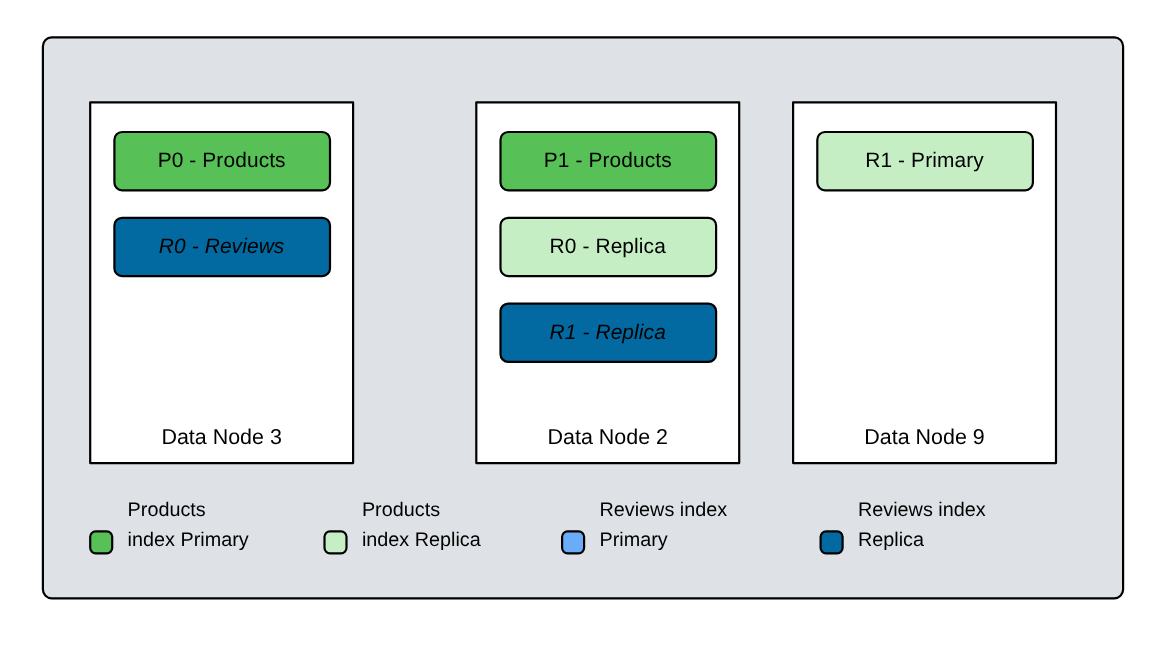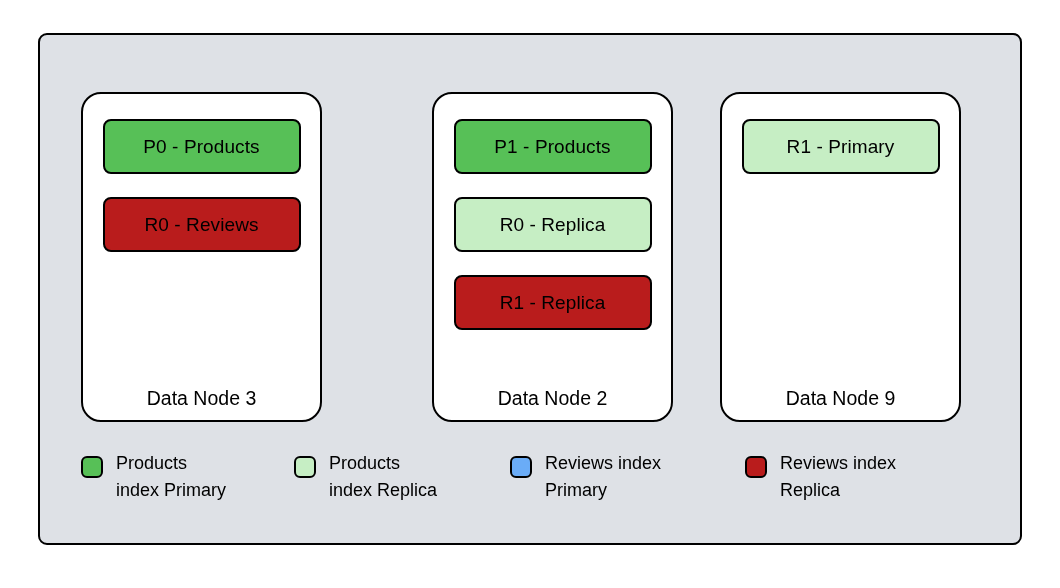--- a/index.html
+++ b/index.html
@@ -44,21 +44,21 @@
   }
 
   .node {
     position: absolute;
     top: 0;
     width: 241px;
     height: 330px;
     box-sizing: border-box;
     background: #ffffff;
     border: 2px solid #000000;
-    border-radius: 20px;
+    border-radius: 1px;
   }
   .node-1 { left: 0px; }
   .node-2 { left: 319px; margin-left: 32px; }
   .node-3 { left: 639px; }
 
   .shards {
     position: absolute;
     left: 0;
     right: 0;
     top: 25px;
@@ -79,21 +79,21 @@
     justify-content: center;
     font-size: 19px;
     line-height: 1;
     letter-spacing: 0.1px;
     color: #000000;
   }
 
   .sw-products-primary { background: #57c057; }
   .sw-products-replica { background: #c6eec4; }
   .sw-reviews-primary  { background: #6aacf7; }
-  .sw-reviews-replica  { background: #b91c1c; }
+  .sw-reviews-replica  { background: #0369a1; font-style: italic; }
 
   .node-label {
     position: absolute;
     left: 0;
     right: 0;
     bottom: 12px;
     text-align: center;
     font-size: 19.5px;
     line-height: 1;
     color: #000000;
@@ -105,21 +105,21 @@
     left: 41px;
     top: 415px;
     width: 900px;
     height: 85px;
   }
 
   .legend-item {
     position: absolute;
     top: 0;
     display: flex;
-    align-items: flex-start;
+    align-items: flex-end;
     gap: 13px;
   }
   .legend-item-0 { left: 0px;   width: 200px; }
   .legend-item-1 { left: 213px; width: 200px; }
   .legend-item-2 { left: 429px; width: 210px; }
   .legend-item-3 { left: 664px; width: 215px; }
 
   .legend-swatch {
     flex: 0 0 auto;
     width: 22px;

